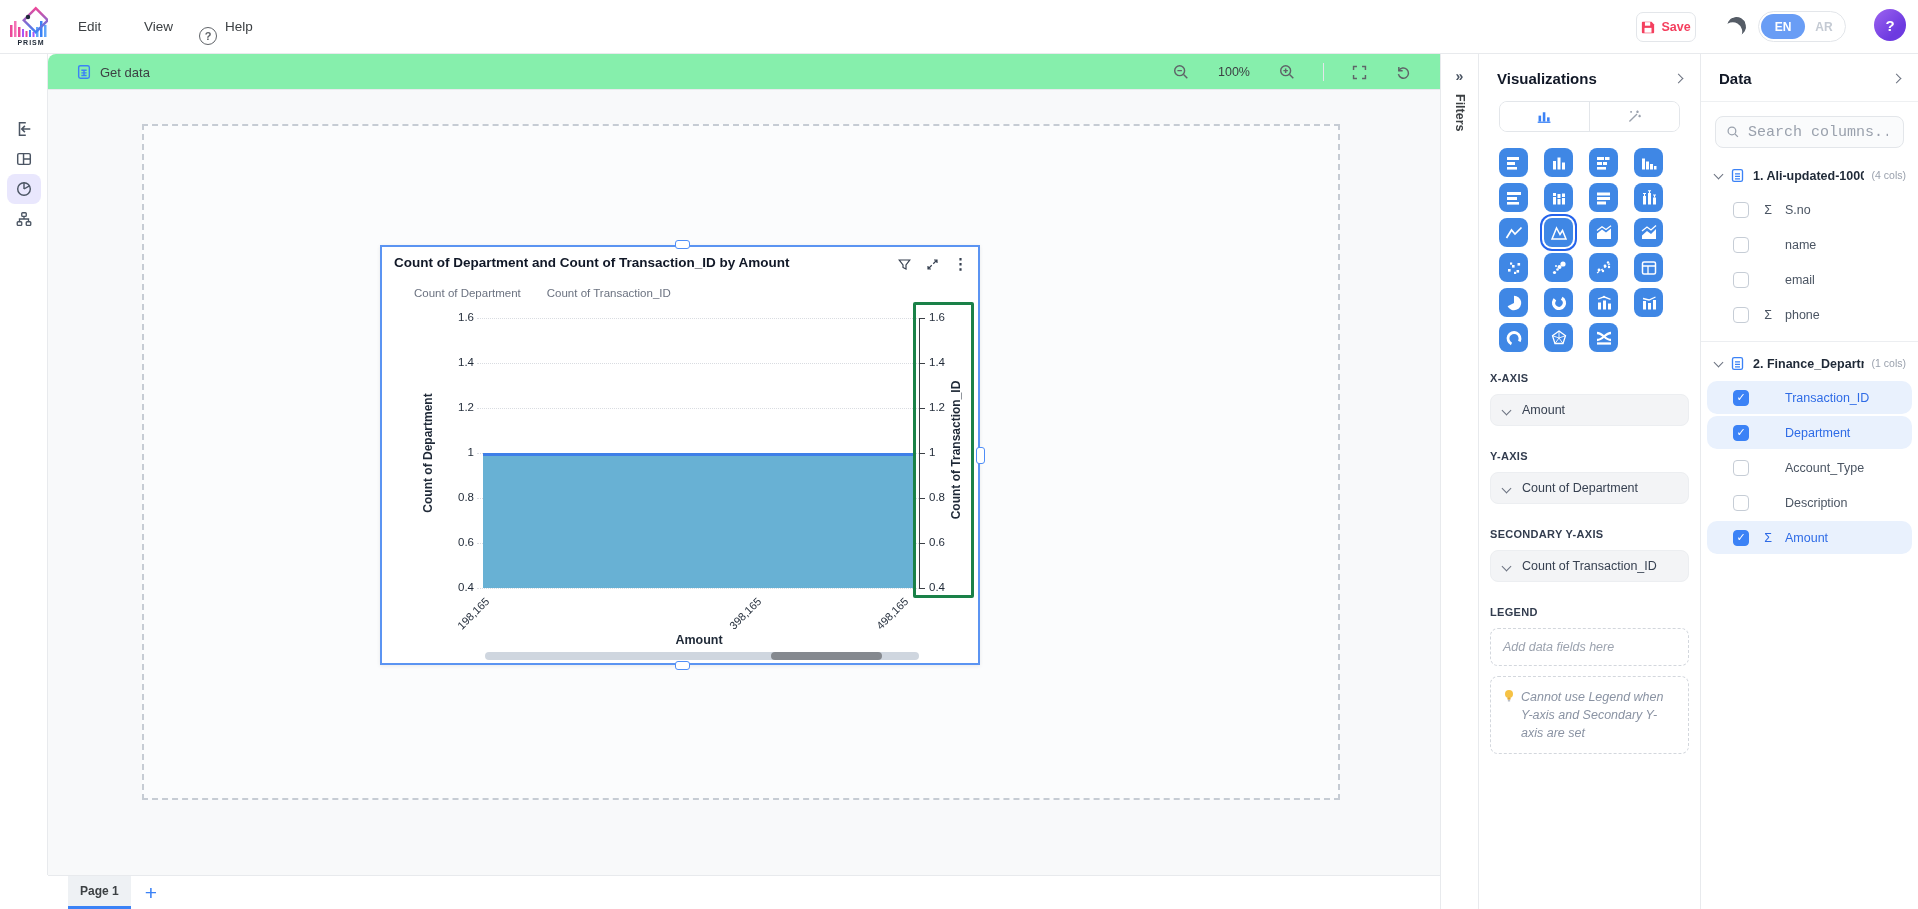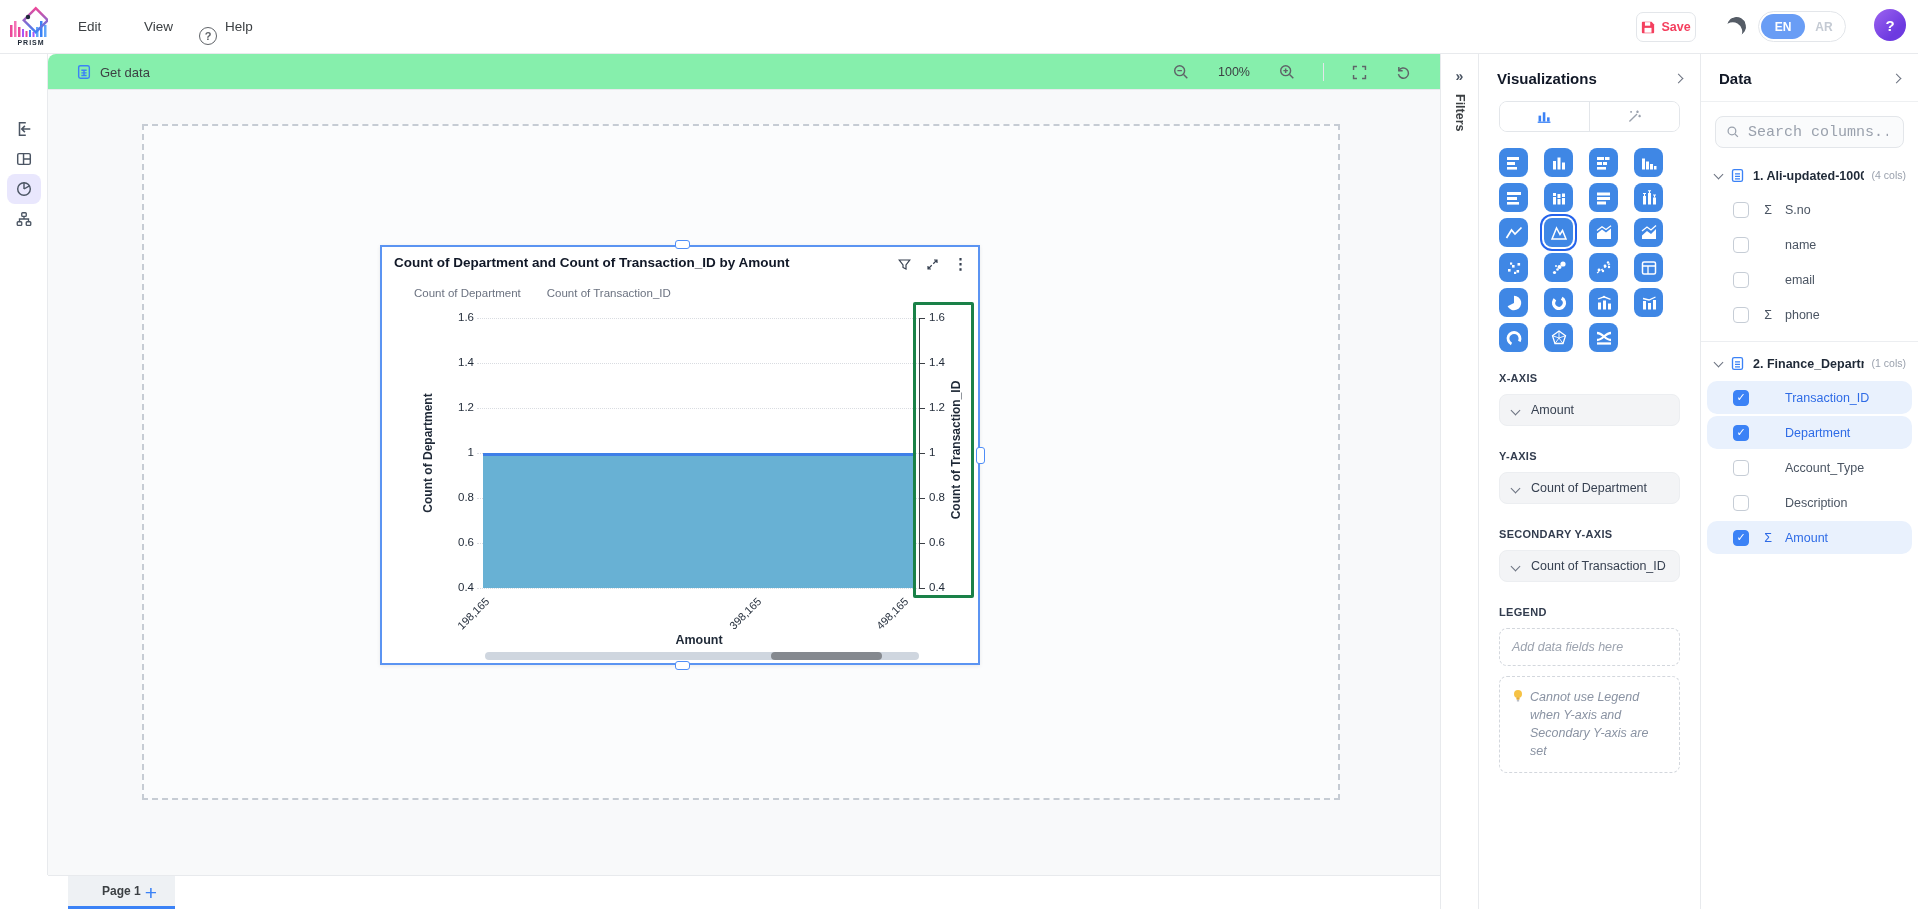--- a/index.html
+++ b/index.html
@@ -75,21 +75,21 @@
   #green-box { position:absolute; border:3px solid #1a8148; border-radius:2px; }
   .axis-title { position:absolute; font-size:12px; font-weight:700; color:#1f2937; white-space:nowrap; }
   .xlab { position:absolute; width:74px; text-align:right; font-size:11px; color:#1f2937;
           transform:rotate(-45deg); transform-origin:100% 0; white-space:nowrap; }
   #xaxis-title { position:absolute; font-size:12.5px; font-weight:700; color:#1f2937; text-align:center; width:200px; }
   #dz-track { position:absolute; height:8px; background:#cfd6df; border-radius:4px; }
   #dz-thumb { position:absolute; height:8px; background:#85898f; border-radius:4px; }
 
   
   #pagebar { position:absolute; left:48px; top:875px; width:1392px; height:34px; background:#fff; border-top:1px solid #e8eaed; }
-  #page-tab { position:absolute; left:20px; top:0; height:33px; padding:0 34px; display:flex; align-items:center;
+  #page-tab { position:absolute; left:20px; top:0; height:33px; padding:0 12px; display:flex; align-items:center;
               background:#eef1f4; border-bottom:3px solid #3b82f6; font-size:12px; font-weight:600; color:#3c4043; cursor:pointer; }
   #add-page { position:absolute; left:88px; top:2px; width:30px; height:30px; color:#3b82f6; font-size:21px;
               display:flex; align-items:center; justify-content:center; cursor:pointer; }
 
   
   #filters-rail { position:absolute; left:1440px; top:54px; width:38px; height:855px; background:#fff; border-left:1px solid #e8eaed; }
   #filters-expand { margin:14px auto 6px; text-align:center; font-size:14px; font-weight:700; color:#4b5563; cursor:pointer; }
   #filters-label { writing-mode:vertical-rl; margin:4px auto; font-size:12.5px; font-weight:600; color:#3c4043; }
 
   
@@ -100,21 +100,21 @@
   .chev { display:inline-block; width:7px; height:7px; border-right:1.6px solid #6b7280; border-bottom:1.6px solid #6b7280; }
   .chev.right { transform:rotate(-45deg); }
   .chev.down { transform:rotate(45deg); }
   #viz-tabs { margin:2px 20px 0; height:31px; border:1px solid #e3e6ea; border-radius:8px; display:flex; overflow:hidden; }
   .viz-tab { flex:1; display:flex; align-items:center; justify-content:center; cursor:pointer; background:#fff; }
   .viz-tab + .viz-tab { border-left:1px solid #e3e6ea; }
   #icon-grid { margin:16px 20px 0; width:182px; display:flex; flex-wrap:wrap; gap:6px 16px; }
   .viz-icon { width:29px; height:29px; border-radius:8px; background:#3f87e5; display:flex; align-items:center;
               justify-content:center; cursor:pointer; }
   .viz-icon.selected { box-shadow:0 0 0 2px #fff, 0 0 0 4px #2563eb; }
-  .sect { margin:0 20px; }
+  .sect { margin:0 11px; }
   .sect-label { font-size:11px; font-weight:700; letter-spacing:.3px; color:#323c4e; }
   .dropdown { margin-top:10px; height:32px; background:#f3f4f6; border:1px solid #eceef1; border-radius:8px;
               display:flex; align-items:center; gap:12px; padding:0 12px; font-size:12.5px; color:#374151; cursor:pointer; }
   .dashed-box { margin-top:10px; border:1.5px dashed #d3d7dd; border-radius:8px; padding:11px 12px;
                 font-size:12.5px; color:#9ca3af; font-style:italic; }
   #legend-warning { display:flex; gap:6px; align-items:flex-start; color:#8a93a3; line-height:1.45; text-align:left; }
   #legend-warning .txt { flex:1; }
 
   
   #data-panel { position:absolute; left:1700px; top:54px; width:218px; height:855px; background:#fff;

